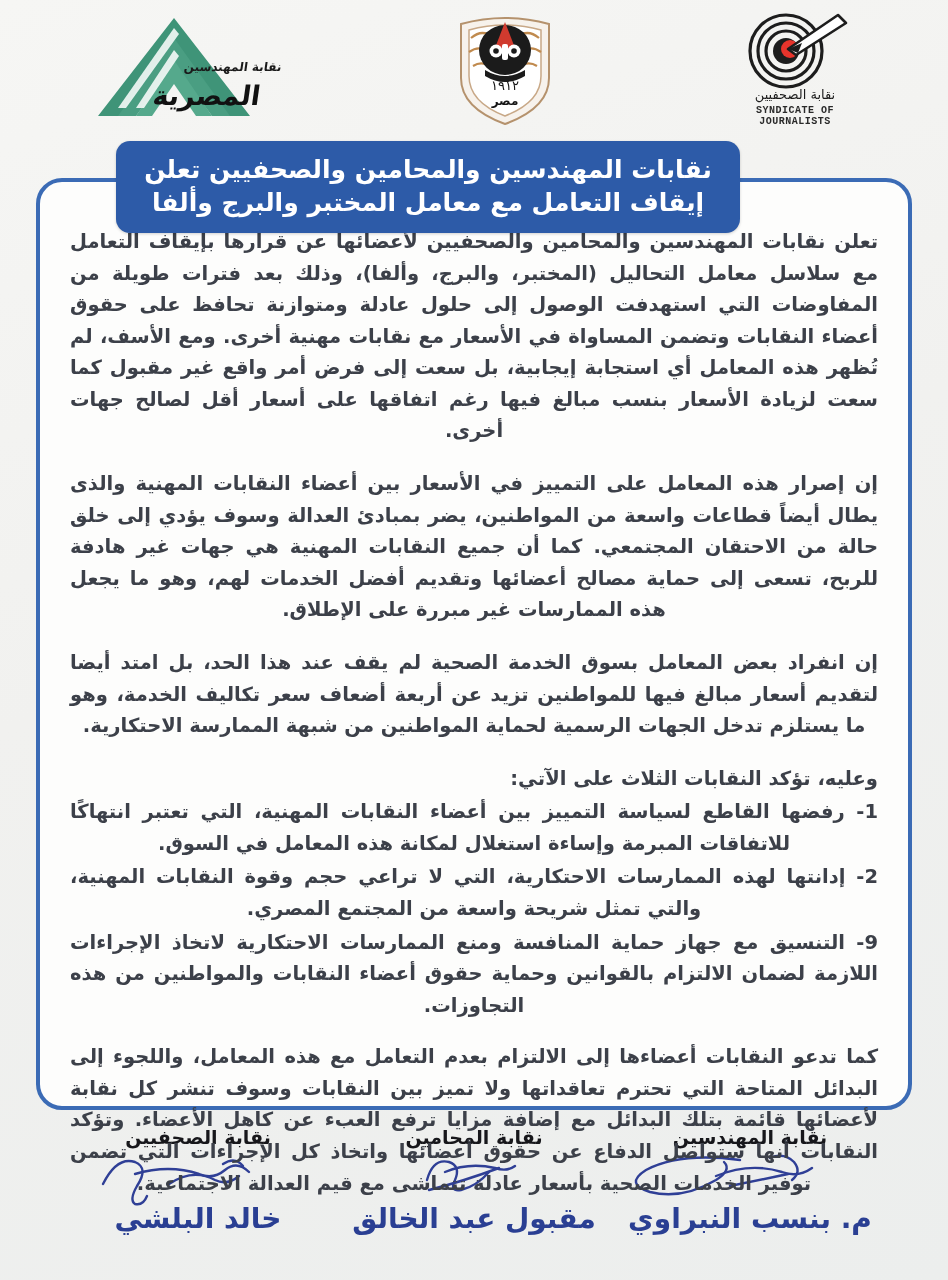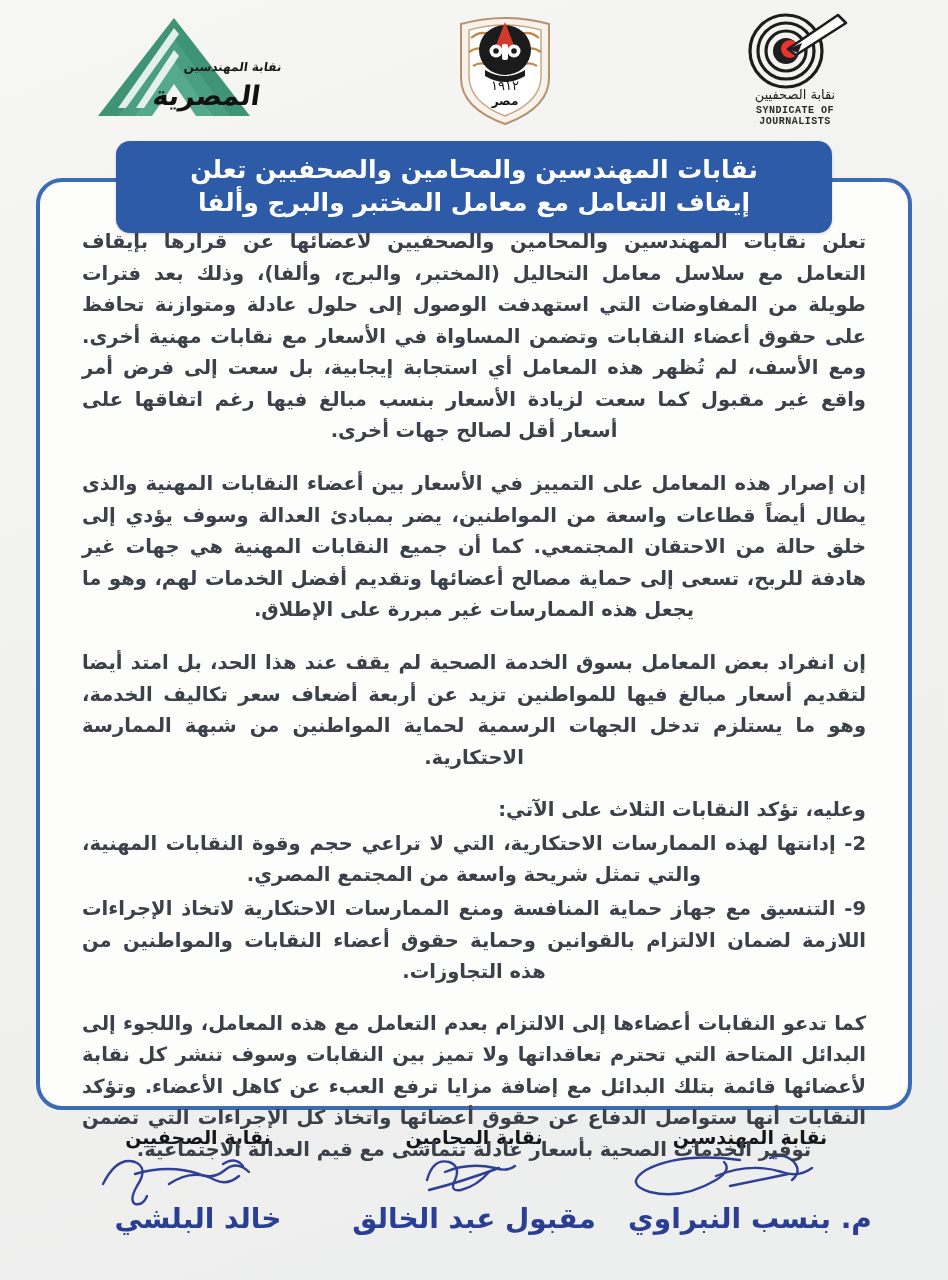--- a/index.html
+++ b/index.html
@@ -123,21 +123,21 @@
     border-radius: 26px;
     background: #fdfdfc;
     box-sizing: border-box;
   }
 
   
   .banner {
     position: absolute;
     left: 116px;
     top: 141px;
-    width: 716px;
+    width: 624px;
     background: #2d5ba8;
     border-radius: 14px;
     padding: 12px 26px 14px;
     box-sizing: border-box;
     text-align: center;
     z-index: 4;
     box-shadow: 0 1px 3px rgba(0,0,0,0.18);
   }
   .banner-line {
     color: #ffffff;
@@ -146,21 +146,21 @@
     line-height: 1.32;
     white-space: nowrap;
   }
 
   
   .body-wrap {
     position: absolute;
     left: 36px;
     top: 226px;
     width: 876px;
-    padding: 0 46px;
+    padding: 0 34px;
     box-sizing: border-box;
     z-index: 3;
   }
   .para {
     font-size: 19.5px;
     line-height: 1.62;
     color: #3c4049;
     text-align: justify;
     text-align-last: center;
     margin: 0 0 21px 0;
@@ -303,20 +303,21 @@
     <div class="banner-line">إيقاف التعامل مع معامل المختبر والبرج وألفا</div>
   </div>
 
   <div class="body-wrap">
     <p class="para">تعلن نقابات المهندسين والمحامين والصحفيين لأعضائها عن قرارها بإيقاف التعامل مع سلاسل معامل التحاليل (المختبر، والبرج، وألفا)، وذلك بعد فترات طويلة من المفاوضات التي استهدفت الوصول إلى حلول عادلة ومتوازنة تحافظ على حقوق أعضاء النقابات وتضمن المساواة في الأسعار مع نقابات مهنية أخرى. ومع الأسف، لم تُظهر هذه المعامل أي استجابة إيجابية، بل سعت إلى فرض أمر واقع غير مقبول كما سعت لزيادة الأسعار بنسب مبالغ فيها رغم اتفاقها على أسعار أقل لصالح جهات أخرى.</p>
     <p class="para">إن إصرار هذه المعامل على التمييز في الأسعار بين أعضاء النقابات المهنية والذى يطال أيضاً قطاعات واسعة من المواطنين، يضر بمبادئ العدالة وسوف يؤدي إلى خلق حالة من الاحتقان المجتمعي. كما أن جميع النقابات المهنية هي جهات غير هادفة للربح، تسعى إلى حماية مصالح أعضائها وتقديم أفضل الخدمات لهم، وهو ما يجعل هذه الممارسات غير مبررة على الإطلاق.</p>
     <p class="para">إن انفراد بعض المعامل بسوق الخدمة الصحية لم يقف عند هذا الحد، بل امتد أيضا لتقديم أسعار مبالغ فيها للمواطنين تزيد عن أربعة أضعاف سعر تكاليف الخدمة، وهو ما يستلزم تدخل الجهات الرسمية لحماية المواطنين من شبهة الممارسة الاحتكارية.</p>
 
     <div class="list-block">
       <p class="list-intro">وعليه، تؤكد النقابات الثلاث على الآتي:</p>
+      <p class="list-item">1- رفضها القاطع لسياسة التمييز بين أعضاء النقابات المهنية، التي تعتبر انتهاكًا للاتفاقات المبرمة وإساءة استغلال لمكانة هذه المعامل في السوق.</p>
       <p class="list-item">2- إدانتها لهذه الممارسات الاحتكارية، التي لا تراعي حجم وقوة النقابات المهنية، والتي تمثل شريحة واسعة من المجتمع المصري.</p>
       <p class="list-item">9- التنسيق مع جهاز حماية المنافسة ومنع الممارسات الاحتكارية لاتخاذ الإجراءات اللازمة لضمان الالتزام بالقوانين وحماية حقوق أعضاء النقابات والمواطنين من هذه التجاوزات.</p>
     </div>
 
     <p class="para">كما تدعو النقابات أعضاءها إلى الالتزام بعدم التعامل مع هذه المعامل، واللجوء إلى البدائل المتاحة التي تحترم تعاقداتها ولا تميز بين النقابات وسوف تنشر كل نقابة لأعضائها قائمة بتلك البدائل مع إضافة مزايا ترفع العبء عن كاهل الأعضاء. وتؤكد النقابات أنها ستواصل الدفاع عن حقوق أعضائها واتخاذ كل الإجراءات التي تضمن توفير الخدمات الصحية بأسعار عادلة تتماشى مع قيم العدالة الاجتماعية.</p>
   </div>
 
   <div class="signatures">
 
     <div class="sig-col">

